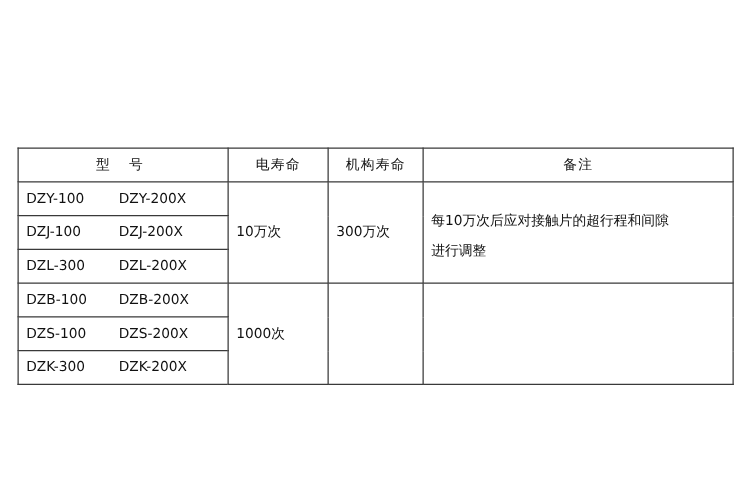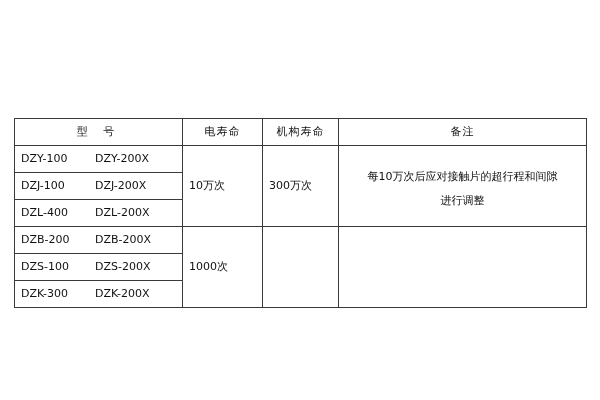--- a/index.html
+++ b/index.html
@@ -63,21 +63,21 @@
     display: inline-block;
     width: 74px;
   }
   .model-cell .m2 {
     display: inline-block;
   }
   .center {
     text-align: left;
   }
   .note-cell {
-    text-align: center;
+    text-align: left;
     padding-left: 14px;
     padding-right: 10px;
     vertical-align: top;
   }
   .note-cell .line {
     display: block;
     margin-top: 6px;
   }
   .note-cell .line + .line {
     margin-top: 8px;
@@ -119,27 +119,27 @@
         </tr>
 
         <tr>
           <td class="model-cell">
             <span class="m1">DZJ-100</span><span class="m2">DZJ-200X</span>
           </td>
         </tr>
 
         <tr>
           <td class="model-cell">
-            <span class="m1">DZL-400</span><span class="m2">DZL-200X</span>
+            <span class="m1">DZL-300</span><span class="m2">DZL-200X</span>
           </td>
         </tr>
 
         <tr>
           <td class="model-cell">
-            <span class="m1">DZB-200</span><span class="m2">DZB-200X</span>
+            <span class="m1">DZB-100</span><span class="m2">DZB-200X</span>
           </td>
           <td class="center" rowspan="3">1000次</td>
           <td class="empty-cell" rowspan="3"></td>
           <td class="empty-cell" rowspan="3"></td>
         </tr>
 
         <tr>
           <td class="model-cell">
             <span class="m1">DZS-100</span><span class="m2">DZS-200X</span>
           </td>

